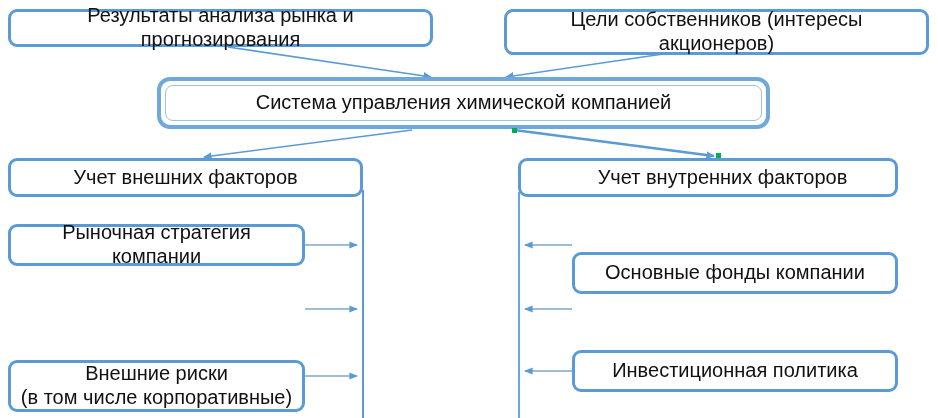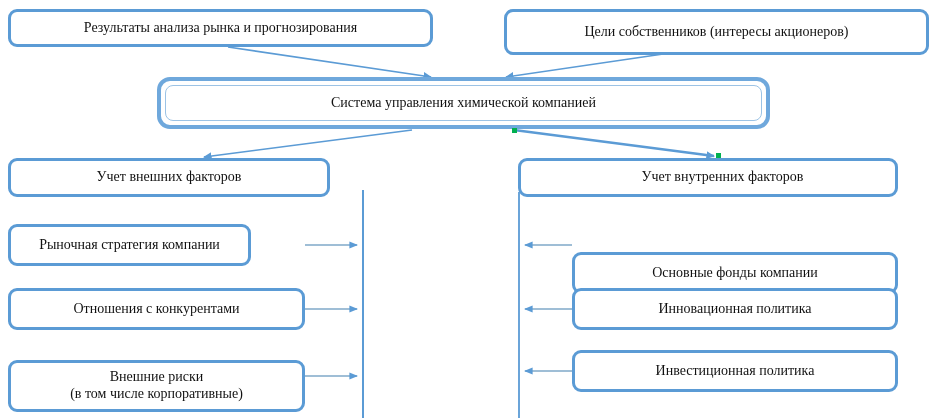--- a/index.html
+++ b/index.html
@@ -30,24 +30,23 @@
     position: absolute;
     box-sizing: border-box;
     background: #ffffff;
     border: 3px solid #5B9BD5;
     border-radius: 9px;
     display: flex;
     align-items: center;
     justify-content: center;
     text-align: center;
     color: #111111;
-    font-size: 14px;
+    font-size: 20px;
     line-height: 1.18;
     z-index: 3;
-    font-family: Liberation Serif, serif;
   }
   .node-label {
     display: block;
     padding: 0 8px;
     white-space: pre-line;
   }
   
   .node-central {
     border: 4px solid #6FA8DC;
     border-radius: 13px;
@@ -62,23 +61,23 @@
     border-radius: 8px;
     background: #ffffff;
     display: flex;
     align-items: center;
     justify-content: center;
   }
   
   #node-market        { left: 8px;   top: 9px;   width: 425px; height: 38px; }
   #node-owners        { left: 504px; top: 9px;   width: 425px; height: 46px; }
   #node-central       { left: 157px; top: 77px;  width: 613px; height: 52px; text-align: right; }
-  #node-external-hdr  { left: 8px;   top: 158px; width: 322px; height: 39px; }
+  #node-external-hdr  { left: 8px;   top: 158px; width: 355px; height: 39px; }
   #node-internal-hdr  { left: 518px; top: 158px; width: 380px; height: 39px; padding-left: 29px; }
-  #node-ext-1         { left: 8px;   top: 224px; width: 243px; height: 42px; }
+  #node-ext-1         { left: 8px;   top: 224px; width: 297px; height: 42px; }
   #node-ext-2         { left: 8px;   top: 288px; width: 297px; height: 42px; }
   #node-ext-3         { left: 8px;   top: 350px; width: 297px; height: 52px; margin-top: 10px; }
   #node-int-1         { left: 572px; top: 224px; width: 326px; height: 42px; margin-top: 28px; }
   #node-int-2         { left: 572px; top: 288px; width: 326px); height: 42px; }
   #node-int-2         { left: 572px; top: 288px; width: 326px; height: 42px; }
   #node-int-3         { left: 572px; top: 350px; width: 326px; height: 42px; }
 
   .handle-dot {
     position: absolute;
     width: 5px;
@@ -156,31 +155,25 @@
     <span class="node-label">Учет внешних факторов</span>
   </div>
 
   <div class="node" id="node-internal-hdr">
     <span class="node-label">Учет внутренних факторов</span>
   </div>
 
   <div class="node" id="node-ext-1">
     <span class="node-label">Рыночная стратегия компании</span>
   </div>
-  <div class="node" id="node-ext-2">
-    <span class="node-label">Отношения с конкурентами</span>
-  </div>
   <div class="node" id="node-ext-3">
     <span class="node-label">Внешние риски
 (в том числе корпоративные)</span>
   </div>
 
   <div class="node" id="node-int-1">
     <span class="node-label">Основные фонды компании</span>
   </div>
-  <div class="node" id="node-int-2">
-    <span class="node-label">Инновационная политика</span>
-  </div>
   <div class="node" id="node-int-3">
     <span class="node-label">Инвестиционная политика</span>
   </div>
 
 </div>
 
 </body></html>

